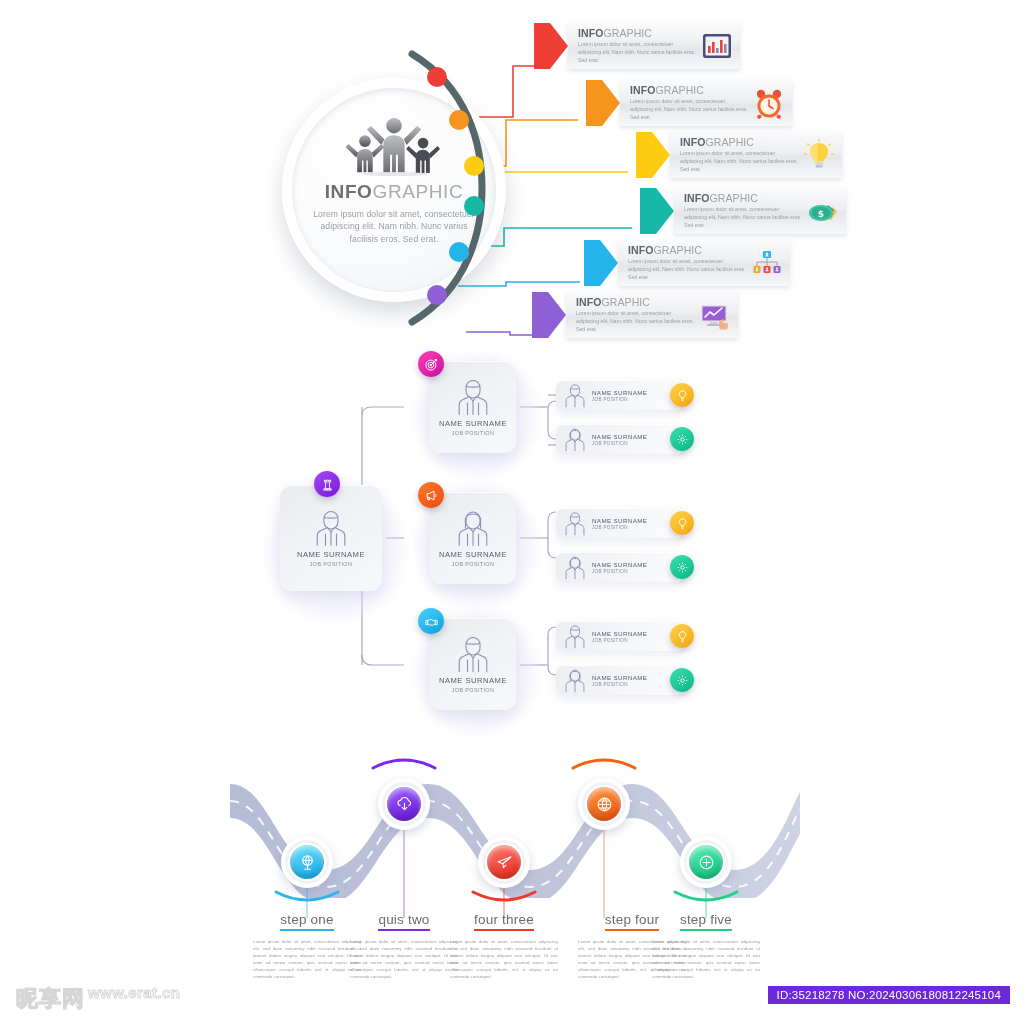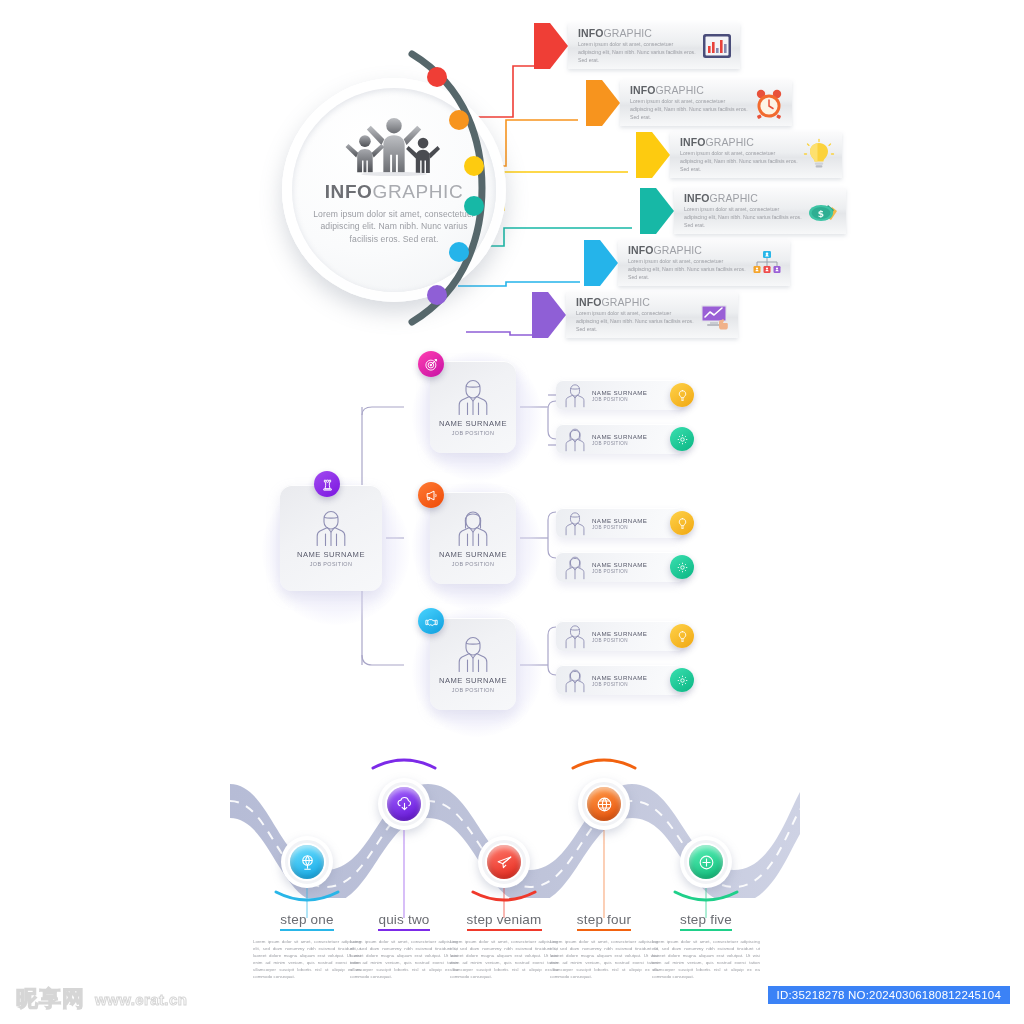--- a/index.html
+++ b/index.html
@@ -131,25 +131,25 @@
     border:3px solid #f2f3f6; }
 
   .step-label {
     position:absolute; text-align:center; width:120px;
   }
   .step-title { font-size:13.5px; color:#6a6c72; letter-spacing:.2px; padding-bottom:2px; display:inline-block; }
   .step-desc { font-size:4.4px; color:#9b9da3; line-height:1.6; margin-top:7px; text-align:justify; padding:0 6px; }
 
   
   .footer { position:absolute; left:0; top:980px; width:1024px; height:44px; }
-  .wm-logo { position:absolute; left:16px; top:4px; display:flex; align-items:center; gap:10px; }
+  .wm-logo { position:absolute; left:16px; top:4px; display:flex; align-items:flex-start; gap:3px; }
   .wm-cn { font-size:22px; color:#fff; -webkit-text-stroke:1.2px #d6d6d6; font-weight:bold; letter-spacing:1px; font-family:"DejaVu Sans", sans-serif; }
   .wm-url { font-size:15px; color:#fff; -webkit-text-stroke:1px #d6d6d6; font-weight:bold; letter-spacing:.4px; }
   .wm-id {
-    position:absolute; right:14px; top:6px; background:#3b82f6; color:#ffffff;
+    position:absolute; right:14px; top:6px; background:#6d28d9; color:#ffffff;
     font-size:11.5px; padding:3px 9px; letter-spacing:.2px;
   }
 </style>
 </head>
 <body>
 
 <div class="stage">
 
   <div class="sec1">
 
@@ -735,24 +735,24 @@
 
     <div class="step-label" style="left:247px; top:170px;">
       <div class="step-title" style="border-bottom:2.5px solid #29b6e8;">step one</div>
       <div class="step-desc">Lorem ipsum dolor sit amet, consectetuer adipiscing elit, sed diam nonummy nibh euismod tincidunt ut laoreet dolore magna aliquam erat volutpat. Ut wisi enim ad minim veniam, quis nostrud exerci tation ullamcorper suscipit lobortis nisl ut aliquip ex ea commodo consequat.</div>
     </div>
     <div class="step-label" style="left:344px; top:170px;">
       <div class="step-title" style="border-bottom:2.5px solid #7c2ae8;">quis two</div>
       <div class="step-desc">Lorem ipsum dolor sit amet, consectetuer adipiscing elit, sed diam nonummy nibh euismod tincidunt ut laoreet dolore magna aliquam erat volutpat. Ut wisi enim ad minim veniam, quis nostrud exerci tation ullamcorper suscipit lobortis nisl ut aliquip ex ea commodo consequat.</div>
     </div>
     <div class="step-label" style="left:444px; top:170px;">
-      <div class="step-title" style="border-bottom:2.5px solid #f0392b;">step veniam</div>
+      <div class="step-title" style="border-bottom:2.5px solid #f0392b;">four three</div>
       <div class="step-desc">Lorem ipsum dolor sit amet, consectetuer adipiscing elit, sed diam nonummy nibh euismod tincidunt ut laoreet dolore magna aliquam erat volutpat. Ut wisi enim ad minim veniam, quis nostrud exerci tation ullamcorper suscipit lobortis nisl ut aliquip ex ea commodo consequat.</div>
     </div>
-    <div class="step-label" style="left:544px; top:170px;">
+    <div class="step-label" style="left:572px; top:170px;">
       <div class="step-title" style="border-bottom:2.5px solid #f2620f;">step four</div>
       <div class="step-desc">Lorem ipsum dolor sit amet, consectetuer adipiscing elit, sed diam nonummy nibh euismod tincidunt ut laoreet dolore magna aliquam erat volutpat. Ut wisi enim ad minim veniam, quis nostrud exerci tation ullamcorper suscipit lobortis nisl ut aliquip ex ea commodo consequat.</div>
     </div>
     <div class="step-label" style="left:646px; top:170px;">
       <div class="step-title" style="border-bottom:2.5px solid #1fd08a;">step five</div>
       <div class="step-desc">Lorem ipsum dolor sit amet, consectetuer adipiscing elit, sed diam nonummy nibh euismod tincidunt ut laoreet dolore magna aliquam erat volutpat. Ut wisi enim ad minim veniam, quis nostrud exerci tation ullamcorper suscipit lobortis nisl ut aliquip ex ea commodo consequat.</div>
     </div>
   </div>
 
   <div class="footer">

